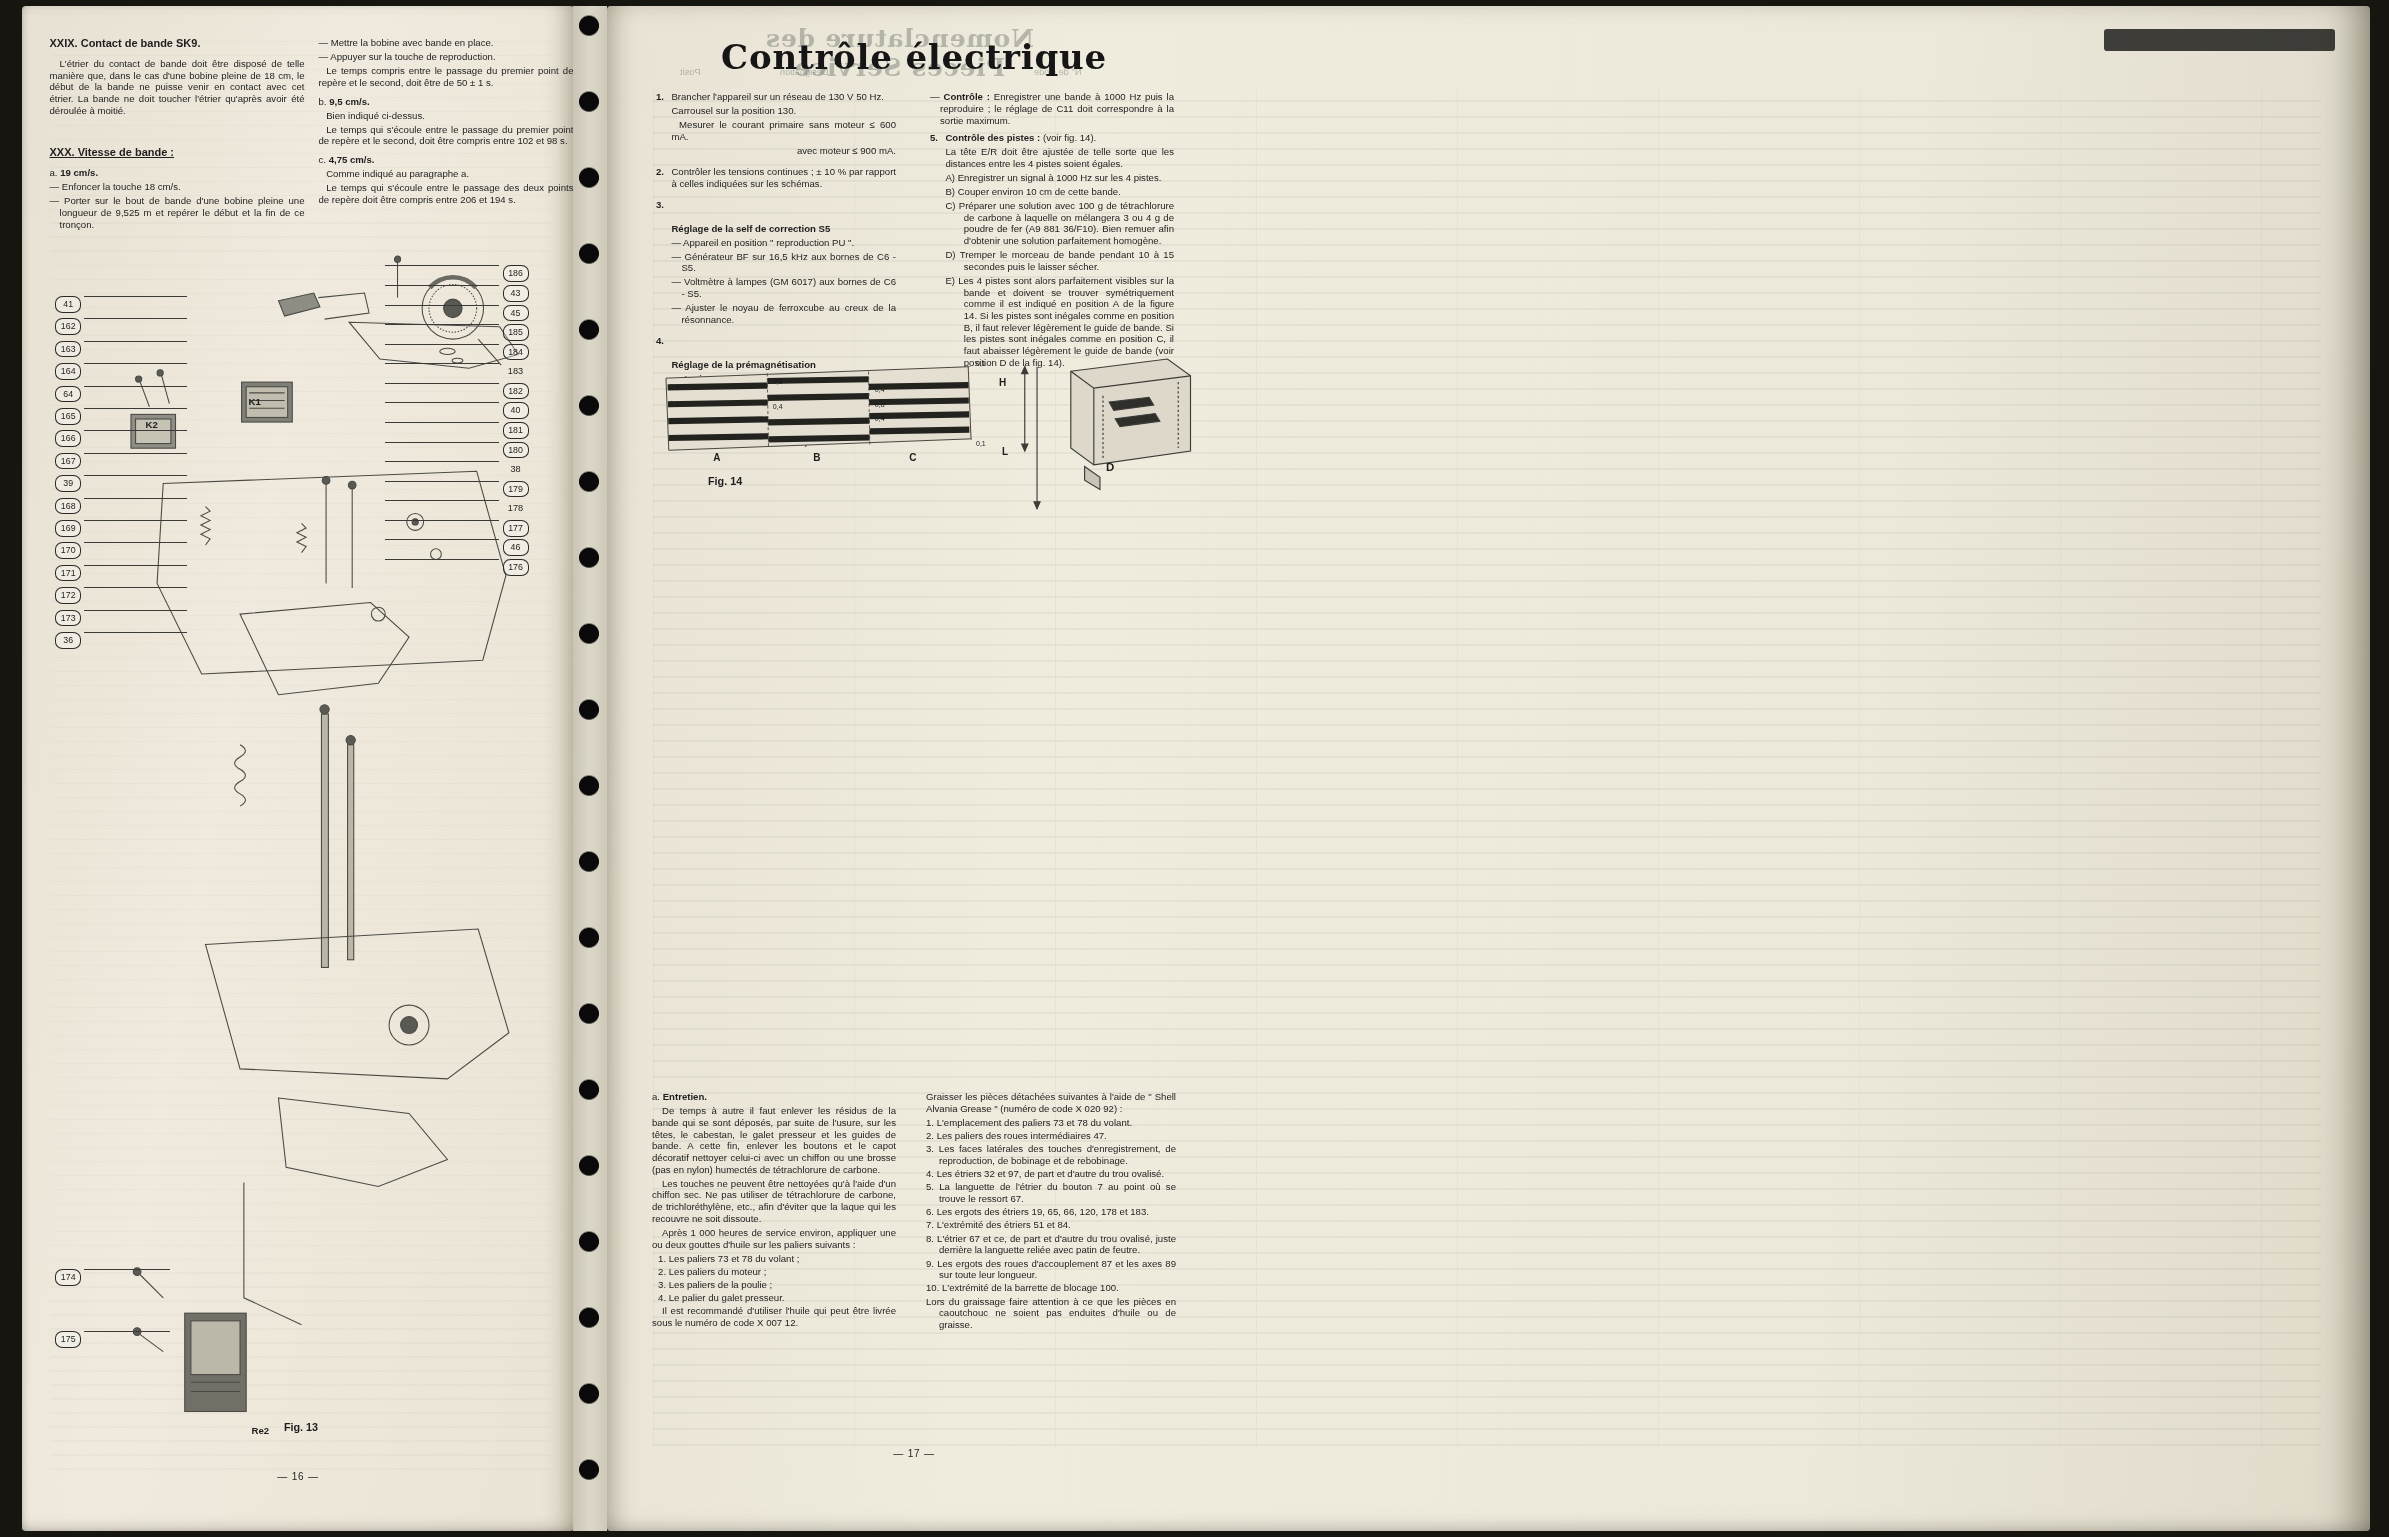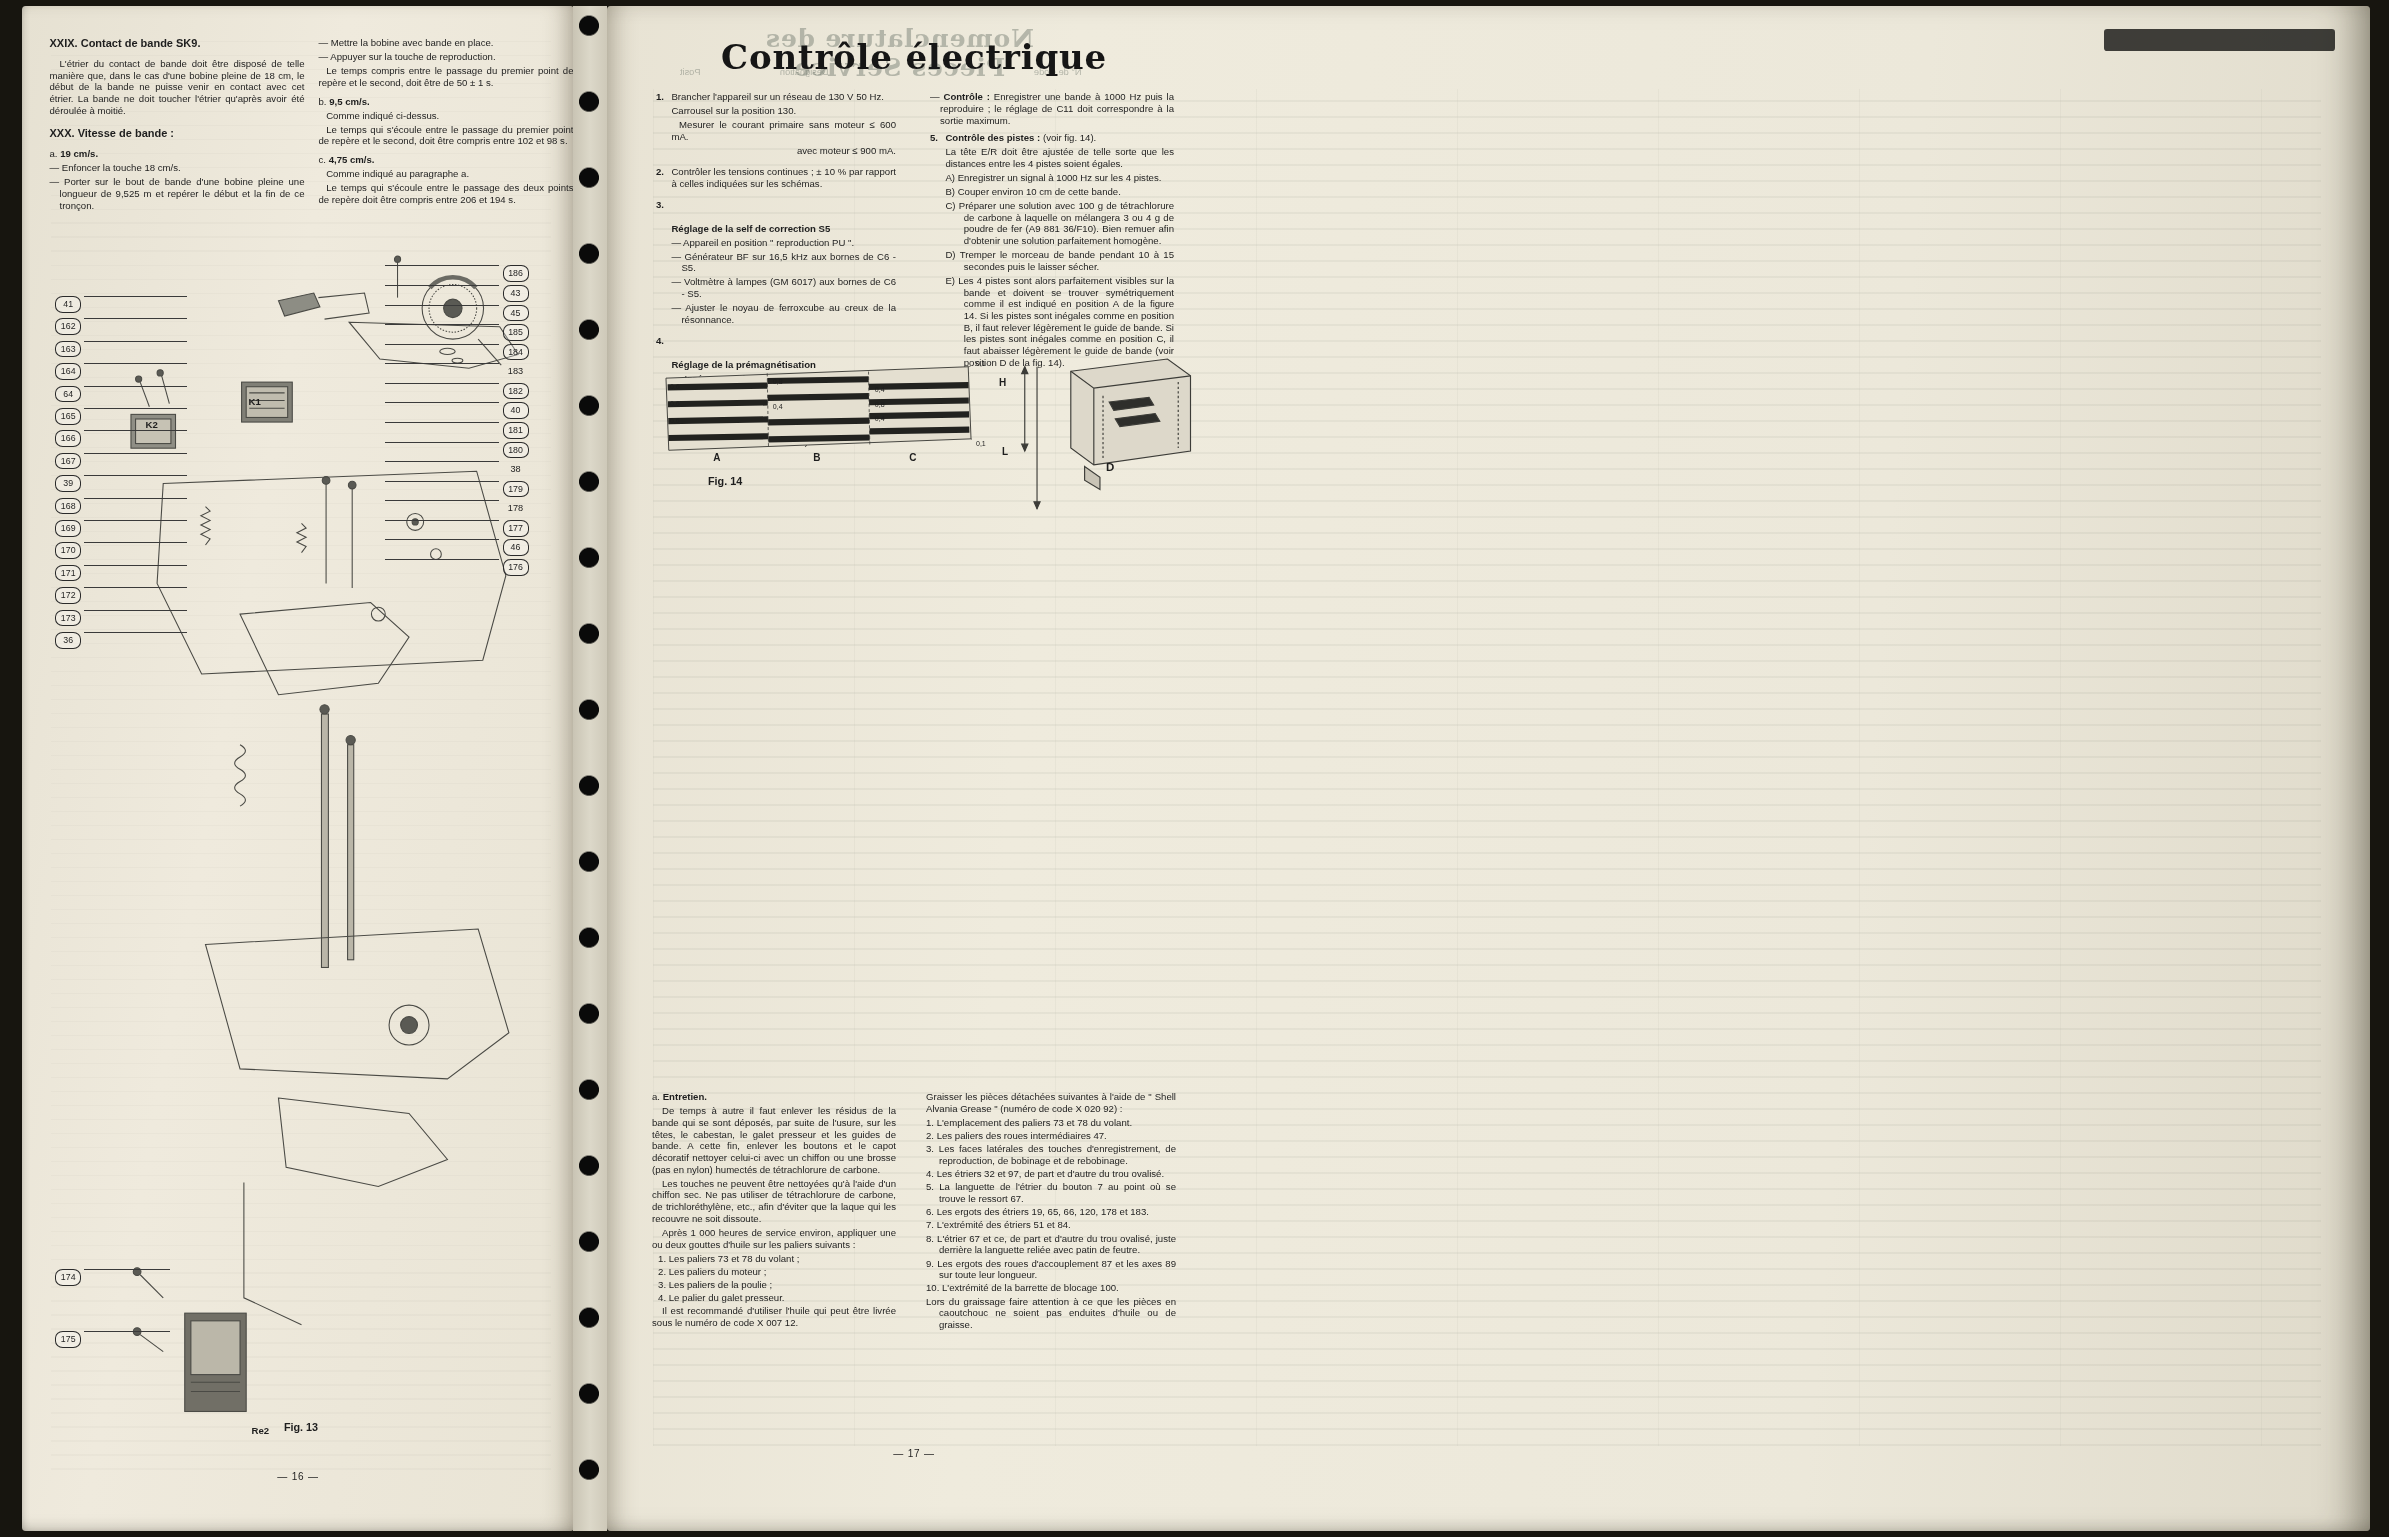--- a/index.html
+++ b/index.html
@@ -16,21 +16,21 @@
     background:linear-gradient(90deg,#c9c4b4,#dcd8c9 50%,#cec9b9);}
   .holecol{position:absolute;top:6.1px;width:20px;height:1525px;
     background-image:radial-gradient(circle at 10px 38px,#0a0a0a 9.6px,rgba(0,0,0,0) 10.4px);
     background-size:20px 76px;background-position:0 -18.4px;background-repeat:repeat-y;}
   .holecol.c1{left:579px;} .holecol.c2{left:610px;}
 
   .col{position:absolute;}
   .p{margin:0 0 2.3px;font-size:9.6px;line-height:1.22;text-align:justify;}
   .ind{text-indent:10px;}
   .sec{margin:0 0 7px;font-size:11px;font-weight:bold;line-height:1.25;}
-  .mt{margin-top:11px;}
+  .mt{margin-top:30px;text-decoration:underline;}
   .sub{margin:7px 0 3.1px;font-size:9.6px;}
   .b{font-weight:bold;margin-top:24px;}
   .dash{padding-left:10px;text-indent:-10px;}
   .nitem{padding-left:13px;text-indent:-13px;margin:0 0 1.5px;}
   .oil{margin:0 0 1.5px 6.1px;padding-left:10.8px;text-indent:-10.8px;}
   .numitem{display:flex;margin:0 0 7px;}
   .numitem>.n{flex:none;width:15.4px;font-weight:bold;font-size:9.6px;line-height:1.22;}
   .nb{flex:1;min-width:0;}
   .shift{text-align:right;}
   .step{padding-left:18.4px;text-indent:-18.4px;margin:0 0 2.3px;}
@@ -112,21 +112,21 @@
         </div>
     </div>
 
     <div class="col" style="left:297px;top:31px;width:255px;">
       <div>
           <p class="p dash">— Mettre la bobine avec bande en place.</p>
           <p class="p dash">— Appuyer sur la touche de reproduction.</p>
         </div>
       <p class="p" style="text-indent:7.7px;">Le temps compris entre le passage du premier point de repère et le second, doit être de 50 ± 1 s.</p>
       <p class="sub"><span>b.</span> <span class="b">9,5 cm/s.</span></p>
-      <p class="p" style="text-indent:7.7px;">Comme indiqué ci-dessus.</p>
+      <p class="p" style="text-indent:7.7px;">Bien indiqué ci-dessus.</p>
       <p class="p" style="text-indent:7.7px;">Le temps qui s'écoule entre le passage du premier point de repère et le second, doit être compris entre 102 et 98 s.</p>
       <p class="sub"><span>c.</span> <span class="b">4,75 cm/s.</span></p>
       <p class="p" style="text-indent:7.7px;">Comme indiqué au paragraphe a.</p>
       <p class="p" style="text-indent:7.7px;">Le temps qui s'écoule entre le passage des deux points de repère doit être compris entre 206 et 194 s.</p>
     </div>
 
     <div class="fig13">
       <svg width="507" height="1220" viewBox="0 0 660 1588">
         <g stroke="#4a4a45" fill="none" stroke-width="1.4">
           <circle cx="527" cy="72" r="40"></circle>

